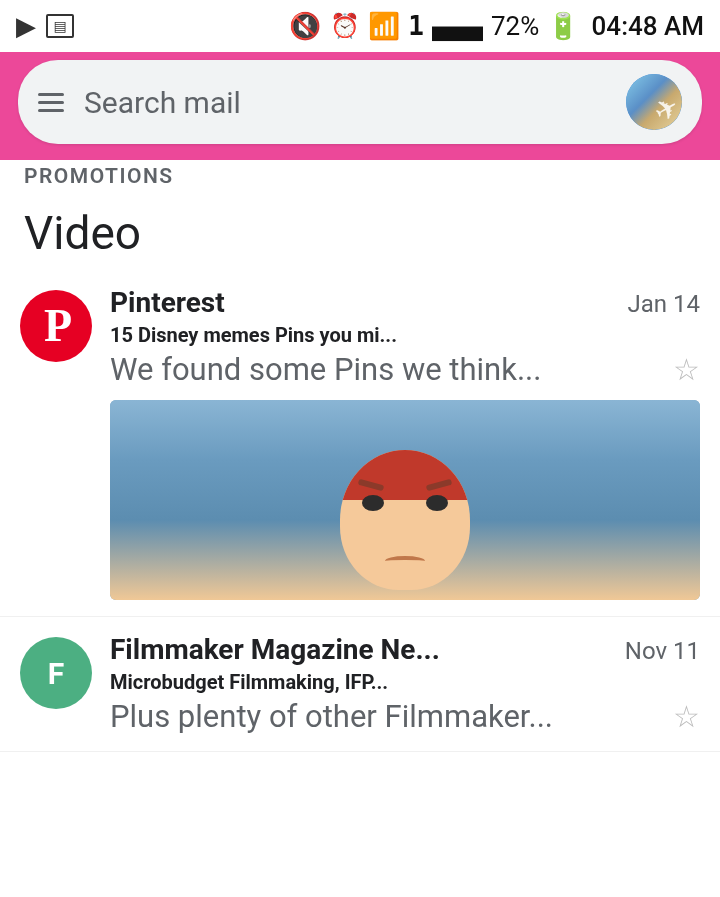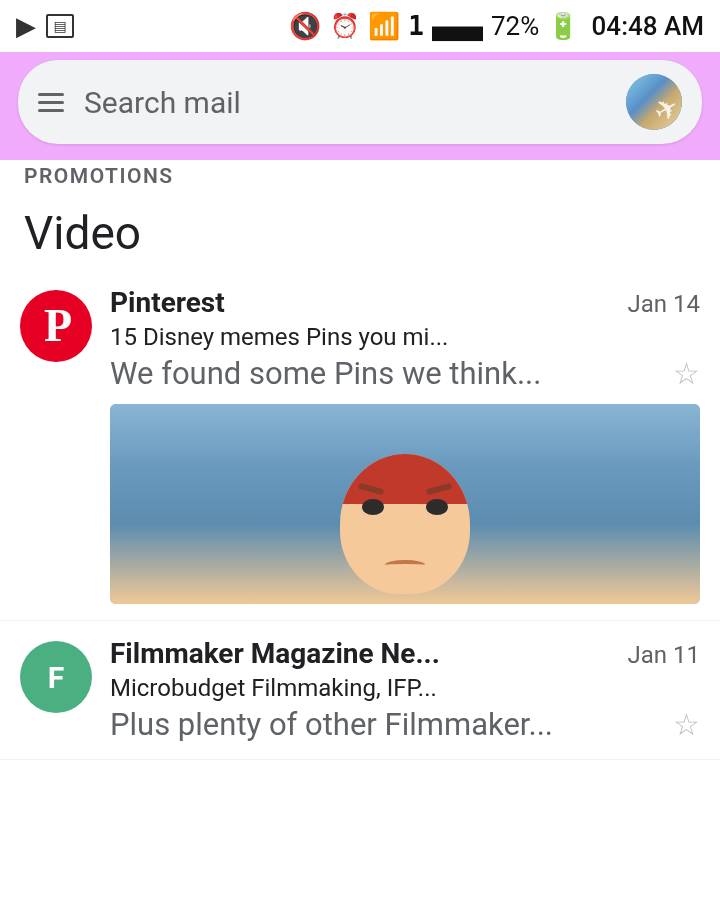--- a/index.html
+++ b/index.html
@@ -38,21 +38,21 @@
     .status-time {
       font-size: 26px;
       font-weight: 500;
       color: #111;
       margin-left: 4px;
     }
 
     
     .search-bar-container {
       padding: 8px 18px 16px;
-      background: #f0abfc;
+      background: #ec4899;
     }
     .search-bar {
       background: #f1f3f4;
       border-radius: 40px;
       display: flex;
       align-items: center;
       padding: 14px 20px;
       gap: 20px;
       box-shadow: 0 1px 3px rgba(0,0,0,0.12);
     }
@@ -171,22 +171,22 @@
       color: #202124;
     }
     .email-date {
       font-size: 24px;
       color: #5f6368;
       font-weight: 400;
       flex-shrink: 0;
       margin-left: 10px;
     }
     .email-subject {
-      font-size: 24px;
-      font-weight: 400;
+      font-size: 20px;
+      font-weight: 700;
       color: #202124;
       margin-bottom: 4px;
       white-space: nowrap;
       overflow: hidden;
       text-overflow: ellipsis;
     }
     .email-preview-row {
       display: flex;
       align-items: center;
       justify-content: space-between;
@@ -370,21 +370,21 @@
   </div>
 </div>
 
 <div class="email-item">
   <div class="sender-avatar filmmaker-avatar">
     <span>F</span>
   </div>
   <div class="email-content">
     <div class="email-header">
       <span class="sender-name">Filmmaker Magazine Ne...</span>
-      <span class="email-date">Jan 11</span>
+      <span class="email-date">Nov 11</span>
     </div>
     <div class="email-subject">Microbudget Filmmaking, IFP...</div>
     <div class="email-preview-row">
       <span class="email-preview">Plus plenty of other Filmmaker...</span>
       <span class="star-icon">☆</span>
     </div>
   </div>
 </div>
 
 </body></html>

